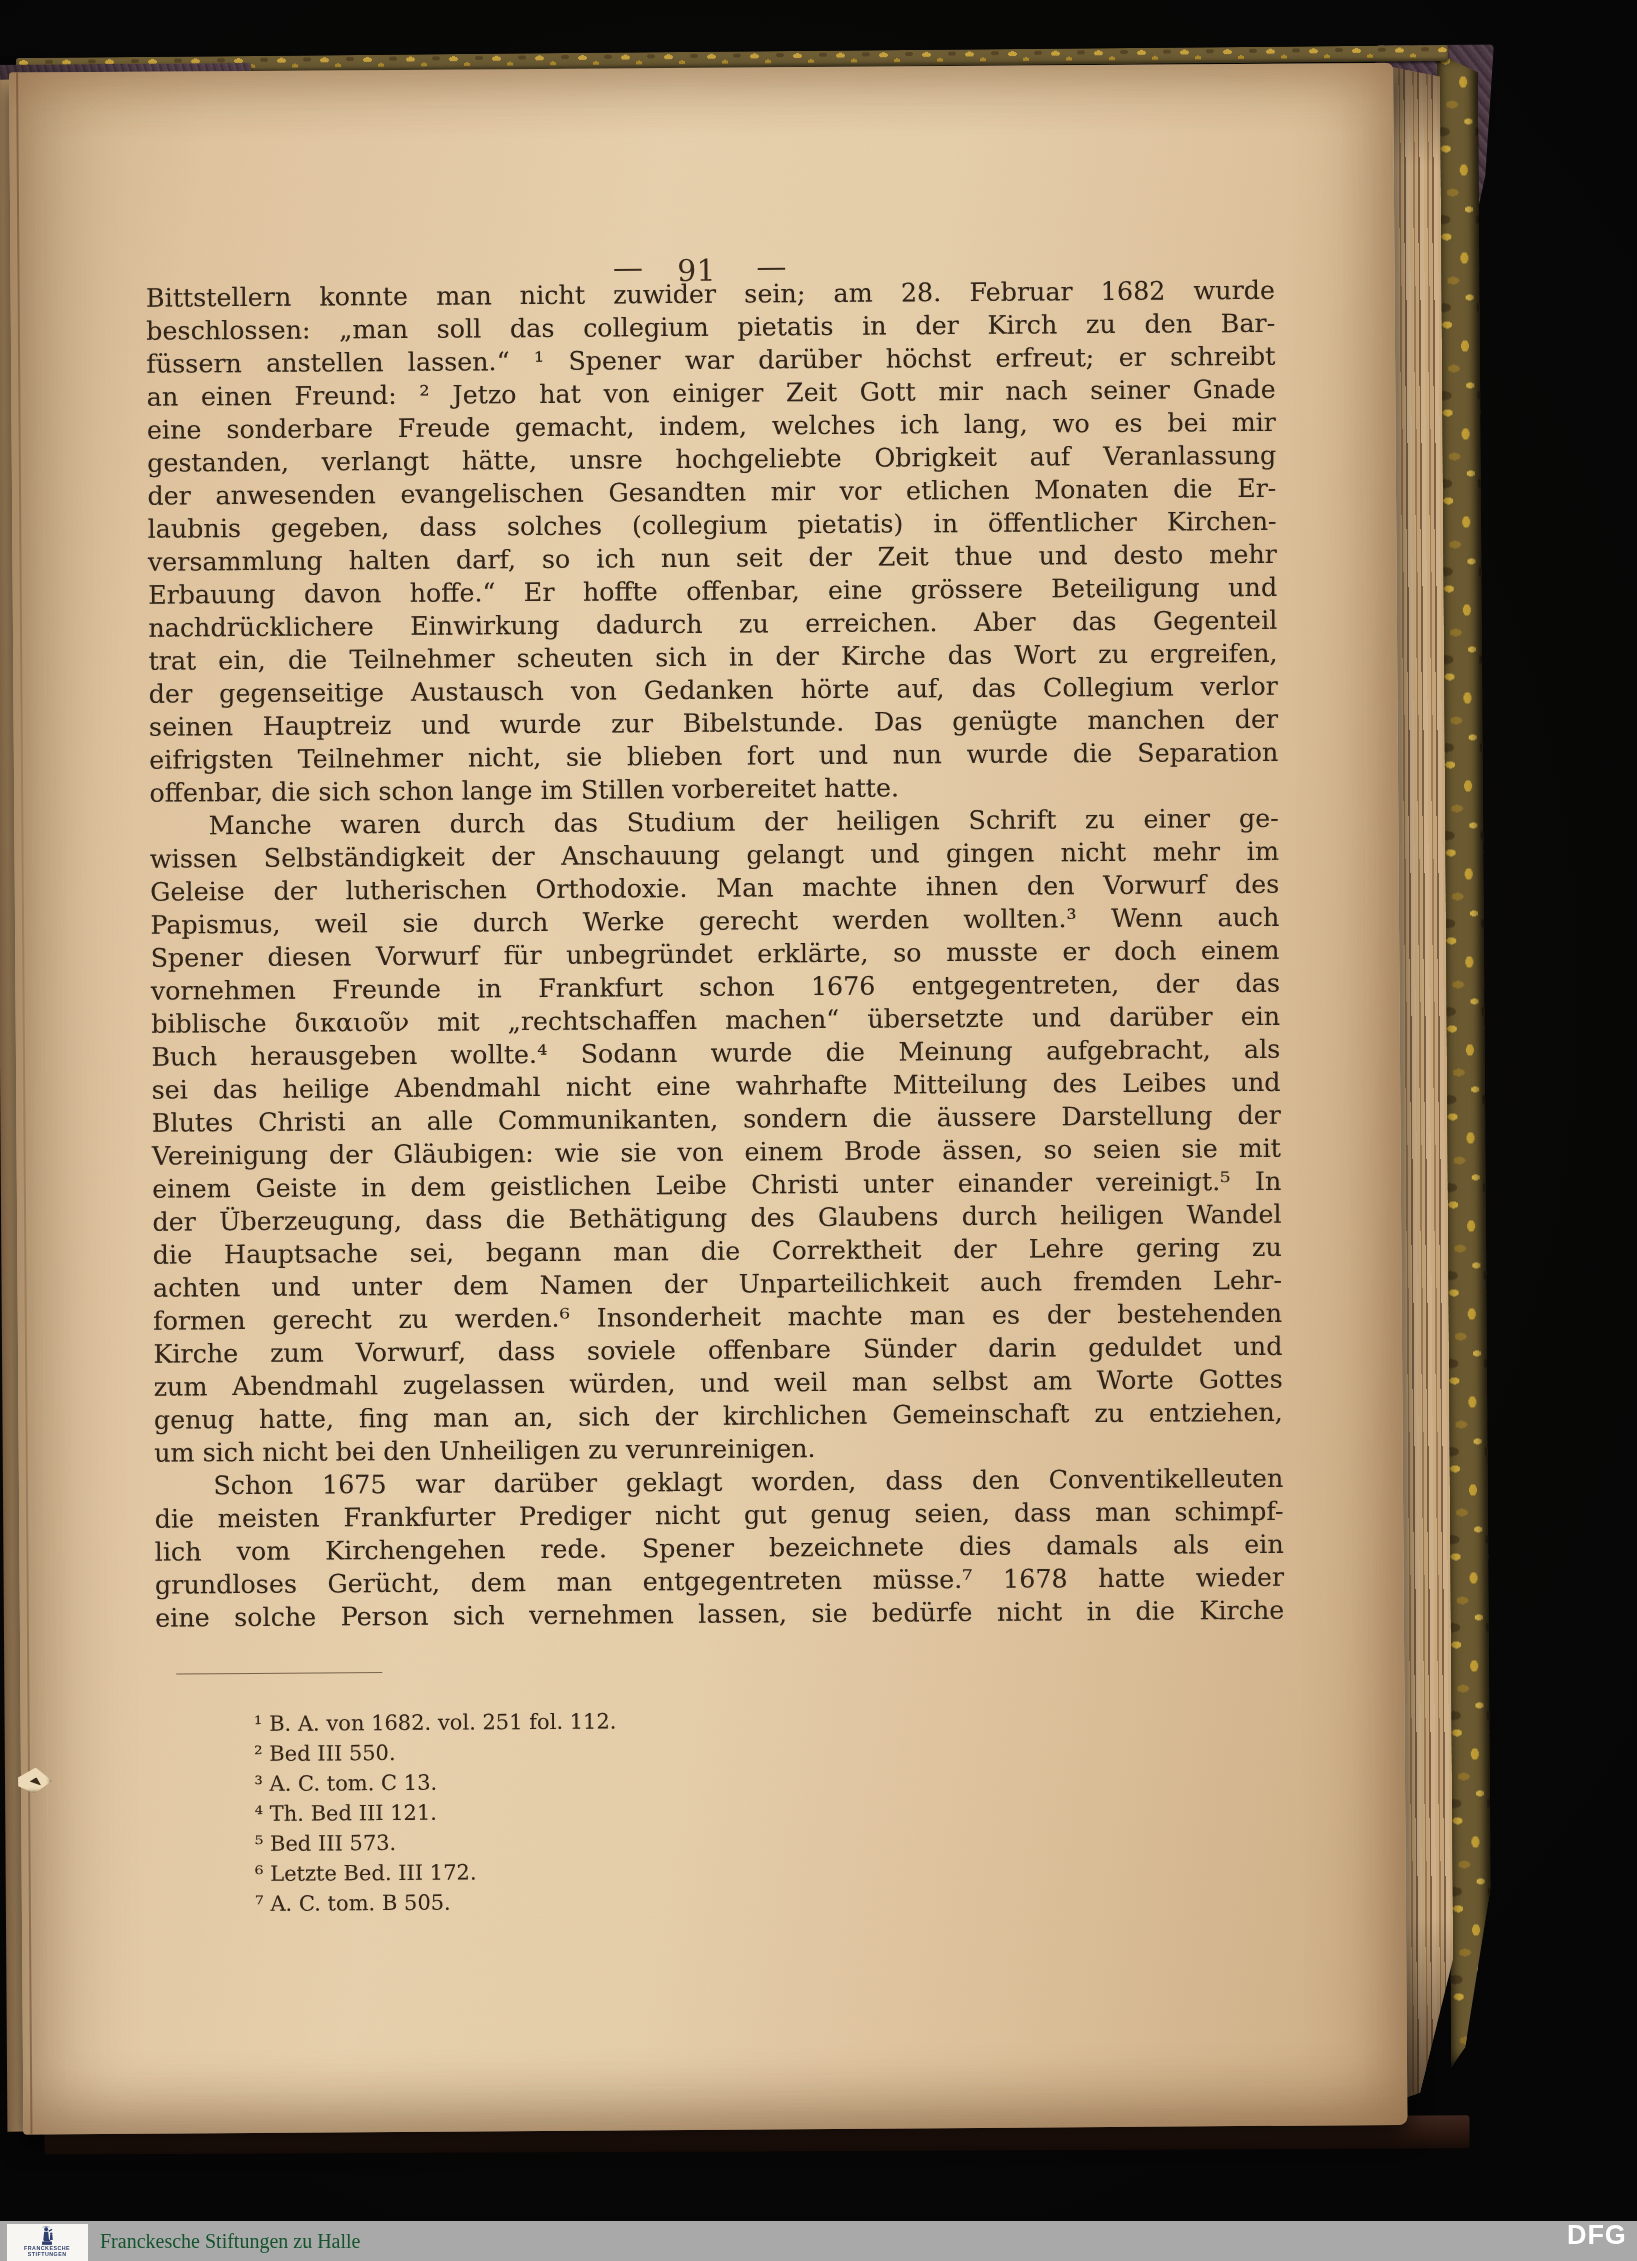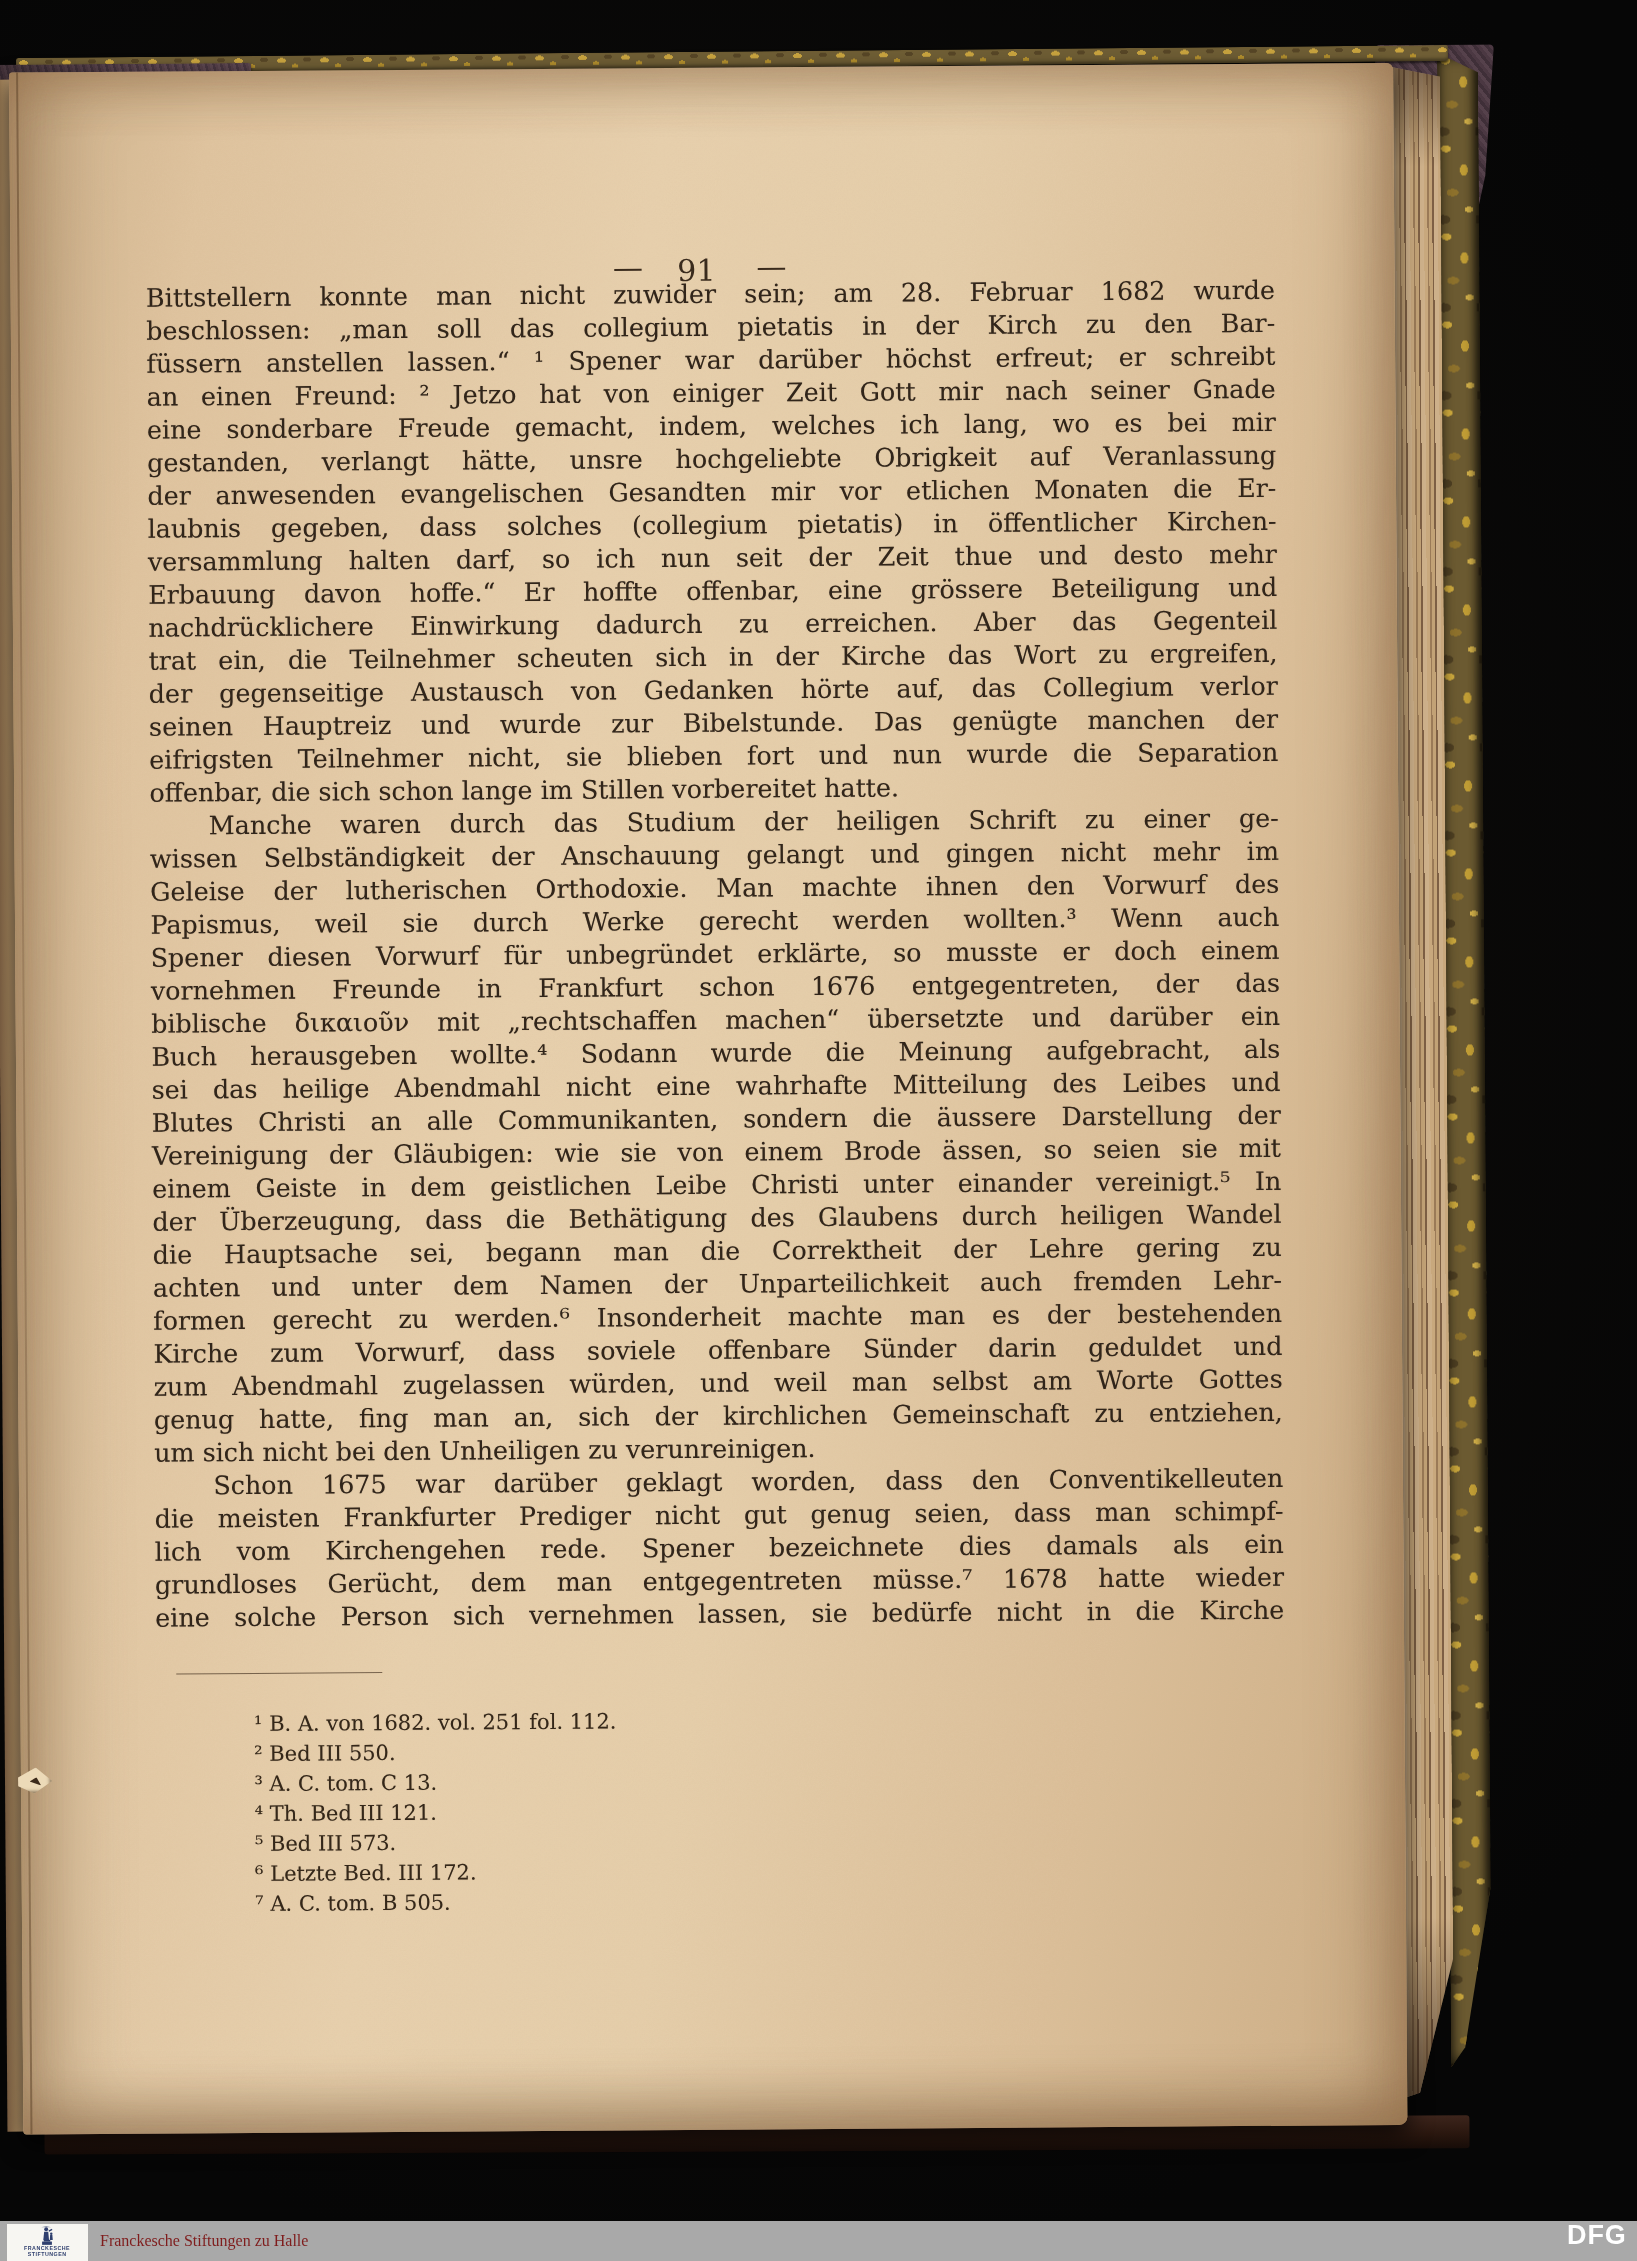--- a/index.html
+++ b/index.html
@@ -82,21 +82,21 @@
   .footnotes{position:absolute;left:233px;top:1638px;width:819px;color:#342719;}
   .fnline{font-size:21px;line-height:30px;text-shadow:0 0 0.8px rgba(52,39,25,.3);}
 
   
   .footerbar{position:absolute;left:0;top:2221px;width:1638px;height:40px;background:#a9a9a9;z-index:20;}
   .logobox{position:absolute;left:6.6px;top:3.3px;width:81px;height:37px;background:#f7f6f2;
       display:flex;flex-direction:column;align-items:center;justify-content:flex-start;padding-top:1.6px;box-sizing:border-box;}
   .logotext{display:flex;flex-direction:column;align-items:center;line-height:5.7px;margin-top:0.8px;
       font-family:"Liberation Sans",sans-serif;font-size:5.3px;letter-spacing:0.5px;color:#2f3f6e;font-weight:bold;}
   .libname{position:absolute;left:100px;top:0;height:40px;display:flex;align-items:center;
-      font-family:"Liberation Serif",serif;font-size:16px;color:#7f1d1d;}
+      font-family:"Liberation Serif",serif;font-size:20px;color:#14532d;}
   .dfg{position:absolute;right:11.5px;top:0;height:29px;display:flex;align-items:center;
       font-family:"Liberation Sans",sans-serif;font-weight:bold;font-size:27px;letter-spacing:0.8px;color:#ffffff;}
 </style>
 </head>
 <body>
 
 <div class="stage">
   <div class="book">
     <div class="cover-bottom"></div>
     <div class="cover-corner-tr"></div>

